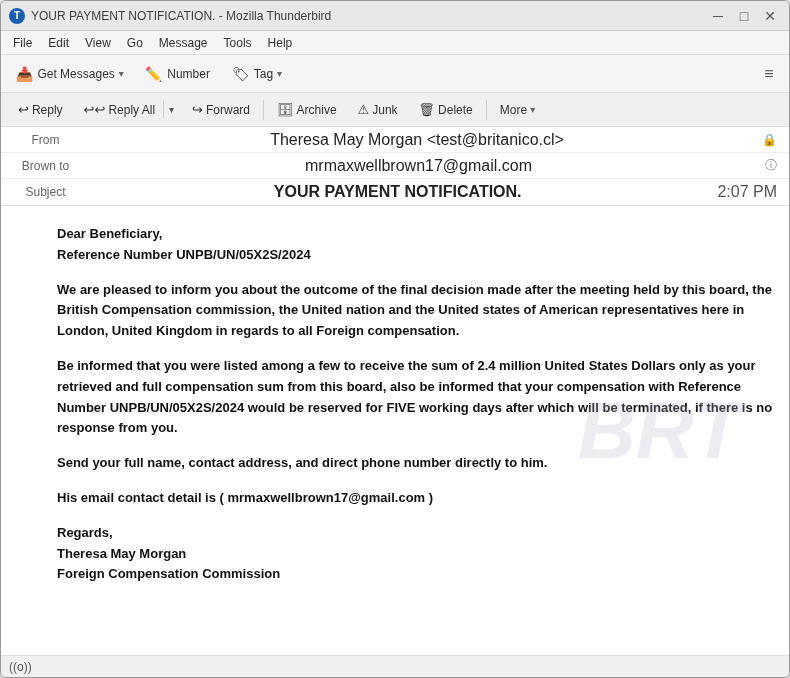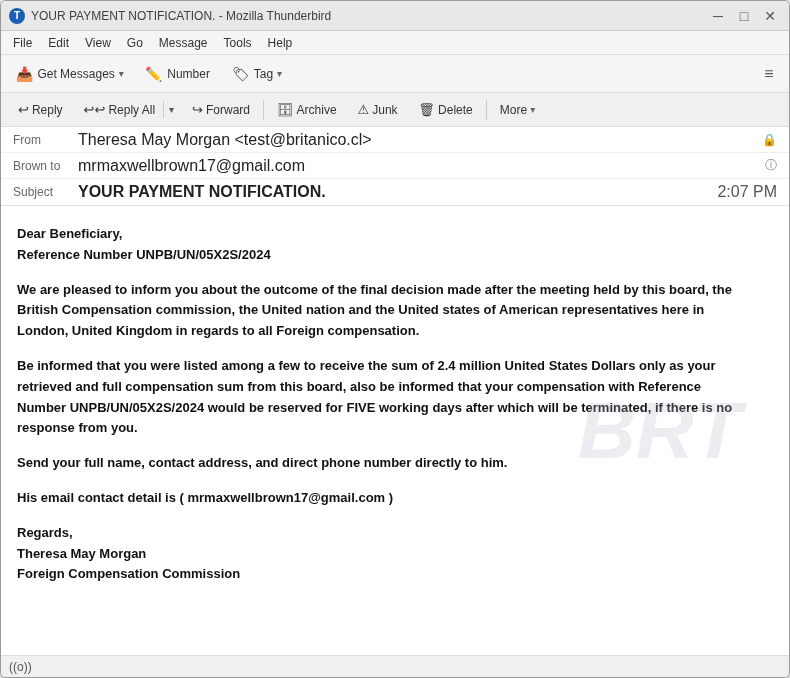--- a/index.html
+++ b/index.html
@@ -172,20 +172,21 @@
       cursor: pointer;
       font-size: 10px;
       color: #555;
     }
 
     
     .email-header {
       background: #fff;
       border-bottom: 1px solid #ddd;
       padding: 0;
+      text-align: center;
     }
     .header-row {
       display: flex;
       align-items: center;
       padding: 3px 12px;
       min-height: 26px;
       border-bottom: 1px solid #eee;
     }
     .header-row:last-child { border-bottom: none; }
     .header-label {
@@ -218,20 +219,21 @@
       overflow-y: auto;
       padding: 18px 16px 18px 16px;
       background: #fff;
       position: relative;
     }
     .email-content {
       font-size: 13px;
       line-height: 1.6;
       color: #111;
       max-width: 720px;
+      margin-left: 40px;
     }
     .email-content p {
       margin-bottom: 14px;
       font-weight: bold;
     }
     .watermark {
       position: absolute;
       top: 50%;
       right: 48px;
       transform: translateY(-50%);

